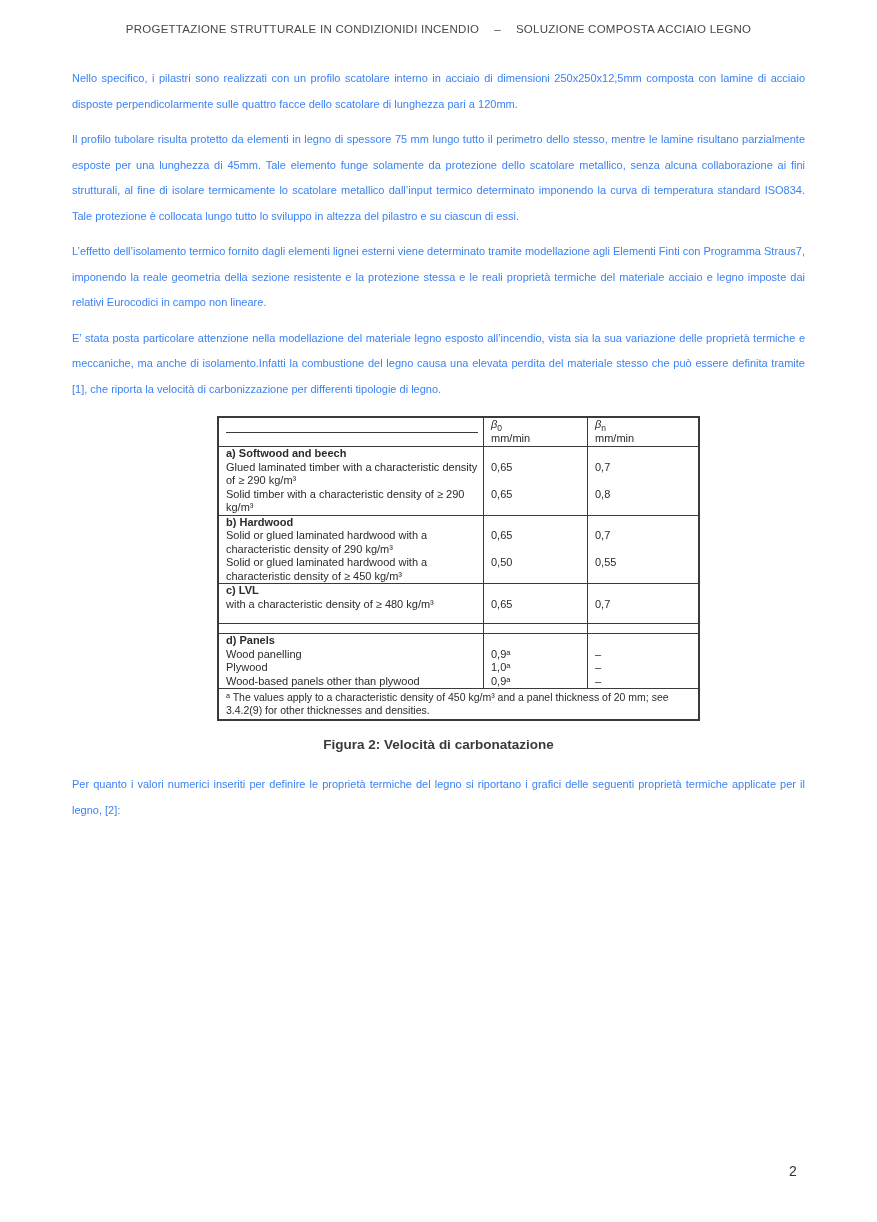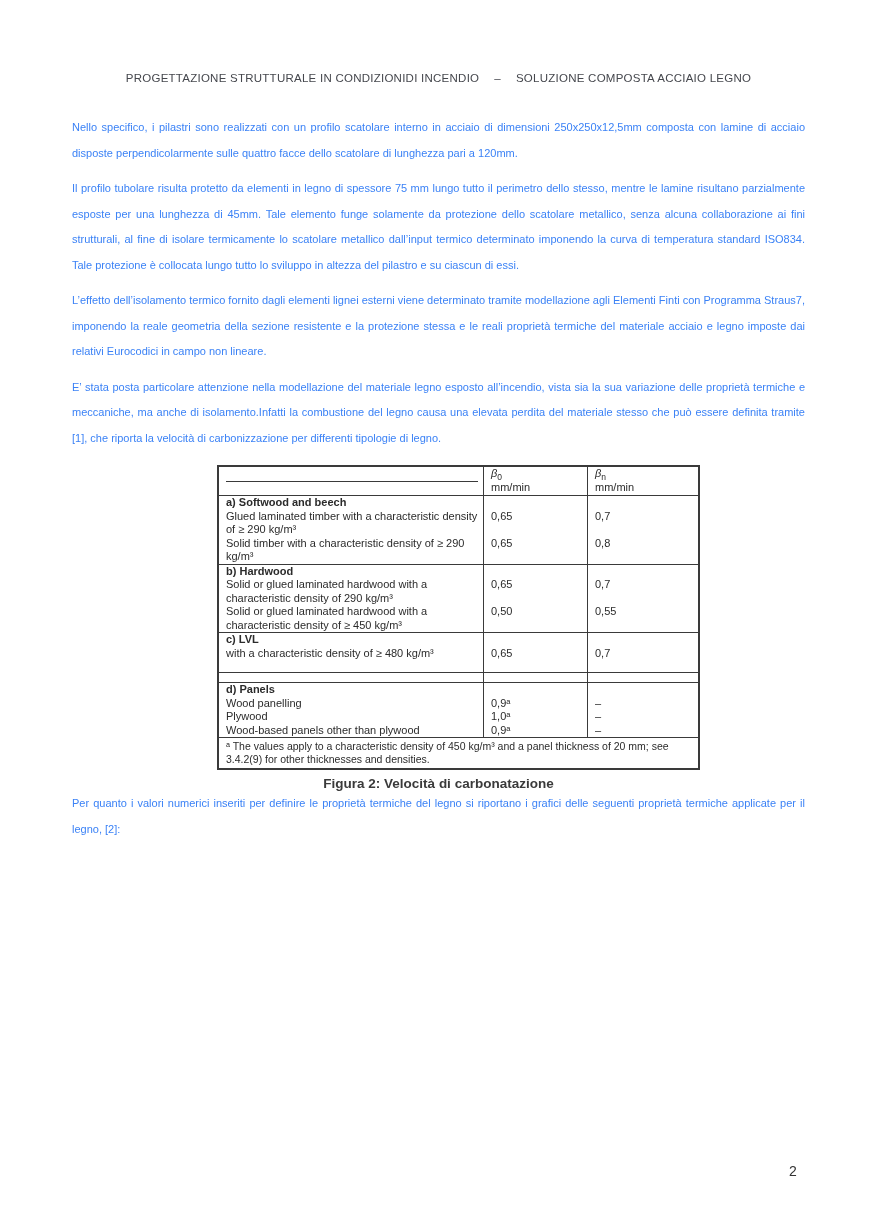--- a/index.html
+++ b/index.html
@@ -5,21 +5,21 @@
   html, body { margin: 0; padding: 0; background: #ffffff; }
   .page {
     position: relative;
     width: 877px;
     height: 1222px;
     background: #ffffff;
     font-family: "Liberation Sans", "DejaVu Sans", sans-serif;
     overflow: hidden;
   }
   .doc-header {
-    padding-top: 72px;
+    padding-top: 23px;
     display: flex;
     justify-content: center;
     align-items: baseline;
     column-gap: 15px;
     font-size: 11.5px;
     letter-spacing: 0.25px;
     color: #45474d;
   }
   .content {
     padding: 0 72px;
@@ -68,27 +68,27 @@
   td.pad1 { padding-top: 14px; }
   tr.tall td { padding-bottom: 12px; }
   tr.gap td { height: 9px; border-top: 1.5px solid #3a3a3a; padding: 0; }
   tr.fnote td {
     border-top: 1.5px solid #3a3a3a;
     font-size: 10.5px;
     line-height: 12.5px;
     padding: 2px 6px 3px 7px;
   }
   .fig-caption {
-    margin-top: 6px;
+    margin-top: 16px;
     text-align: center;
     font-weight: bold;
     font-size: 13.5px;
     color: #3a3a3a;
   }
-  .content p.after-fig { }
+  .content p.after-fig { margin-top: 20px; }
   .page-number {
     position: absolute;
     top: 1163px;
     left: 789px;
     font-size: 14px;
     color: #333333;
   }
 </style>
 </head>
 <body>

